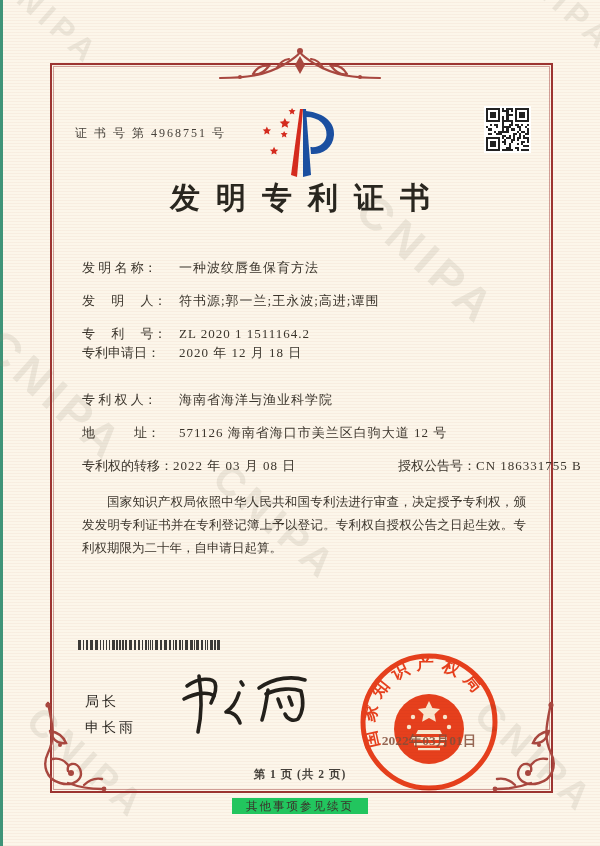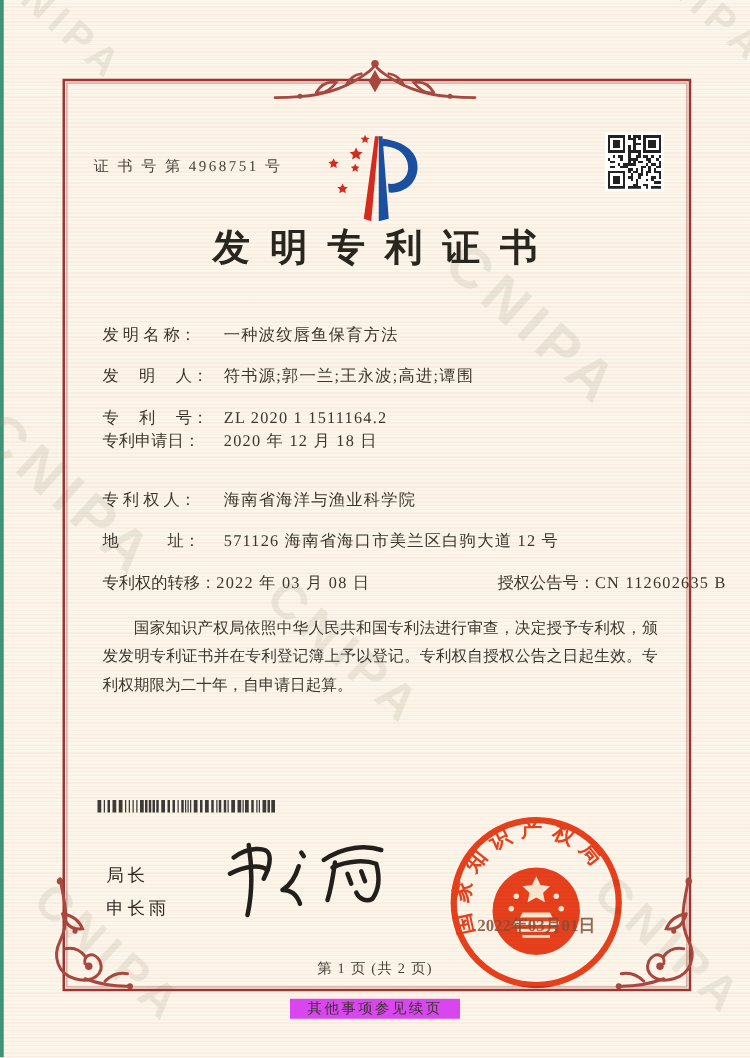--- a/index.html
+++ b/index.html
@@ -45,25 +45,25 @@
   .paras{
     position:absolute;left:82px;top:492px;width:444px;
     font-size:12.5px;line-height:1.82;text-align:justify;color:#3b352c;font-family:Liberation Mono, monospace;
   }
   .paras p{margin:0;text-indent:2em;}
   .barcode{position:absolute;left:78px;top:640px;width:162px;height:10px;display:flex;align-items:stretch;}
   .barcode div{background:#3c3a37;}
   .signer{position:absolute;left:85px;top:689px;font-size:14px;letter-spacing:3px;color:#2e2a24;line-height:26px;}
   .signature{position:absolute;left:165px;top:662px;}
   .seal{position:absolute;left:358px;top:651px;opacity:0.93;mix-blend-mode:multiply;}
-  .page-info{position:absolute;left:0;top:767px;width:600px;text-align:center;font-size:11.5px;letter-spacing:1px;color:#45403a;}
+  .page-info{position:absolute;left:0;top:767px;width:600px;text-align:center;font-size:11.5px;letter-spacing:1px;color:#45403a;font-weight:bold;}
   .footer-note{
     position:absolute;left:0;top:799px;width:600px;text-align:center;font-size:11.5px;letter-spacing:2px;color:#3b352c;
   }
-  .footer-note span{background:#d946ef;padding:2px 14px;}
+  .footer-note span{background:#22c55e;padding:2px 14px;}
   .ornament{position:absolute;pointer-events:none;}
   .orn-top{left:215px;top:44px;}
   .orn-bl{left:38px;top:701px;}
   .orn-br{left:483px;top:701px;transform:scaleX(-1);}
 </style>
 </head>
 <body>
 
 <div class="page-texture"></div>
 <div class="edge-green"></div>
@@ -290,21 +290,21 @@
   <span class="flabel">专利申请日：</span><span class="fvalue">2020 年 12 月 18 日</span>
 </div>
 <div class="field" style="top:391px">
   <span class="flabel">专 利 权 人：</span><span class="fvalue">海南省海洋与渔业科学院</span>
 </div>
 <div class="field" style="top:424px">
   <span class="flabel">地　　　址：</span><span class="fvalue">571126 海南省海口市美兰区白驹大道 12 号</span>
 </div>
 <div class="field" style="top:457px;width:460px">
   <span>专利权的转移：</span><span class="fvalue">2022 年 03 月 08 日</span>
-  <span class="grant-col2"><span>授权公告号：</span><span class="fvalue">CN 112602635 B</span></span>
+  <span class="grant-col2"><span>授权公告号：</span><span class="fvalue">CN 186331755 B</span></span>
 </div>
 
 <div class="paras">
   <p>国家知识产权局依照中华人民共和国专利法进行审查，决定授予专利权，颁发发明专利证书并在专利登记簿上予以登记。专利权自授权公告之日起生效。专利权期限为二十年，自申请日起算。</p>
 </div>
 
 <div class="barcode" id="barcode">
     <div style="width: 3px; margin-right: 2px;"></div>
     <div style="width: 1px; margin-right: 2px;"></div>
     <div style="width: 2px; margin-right: 2px;"></div>

